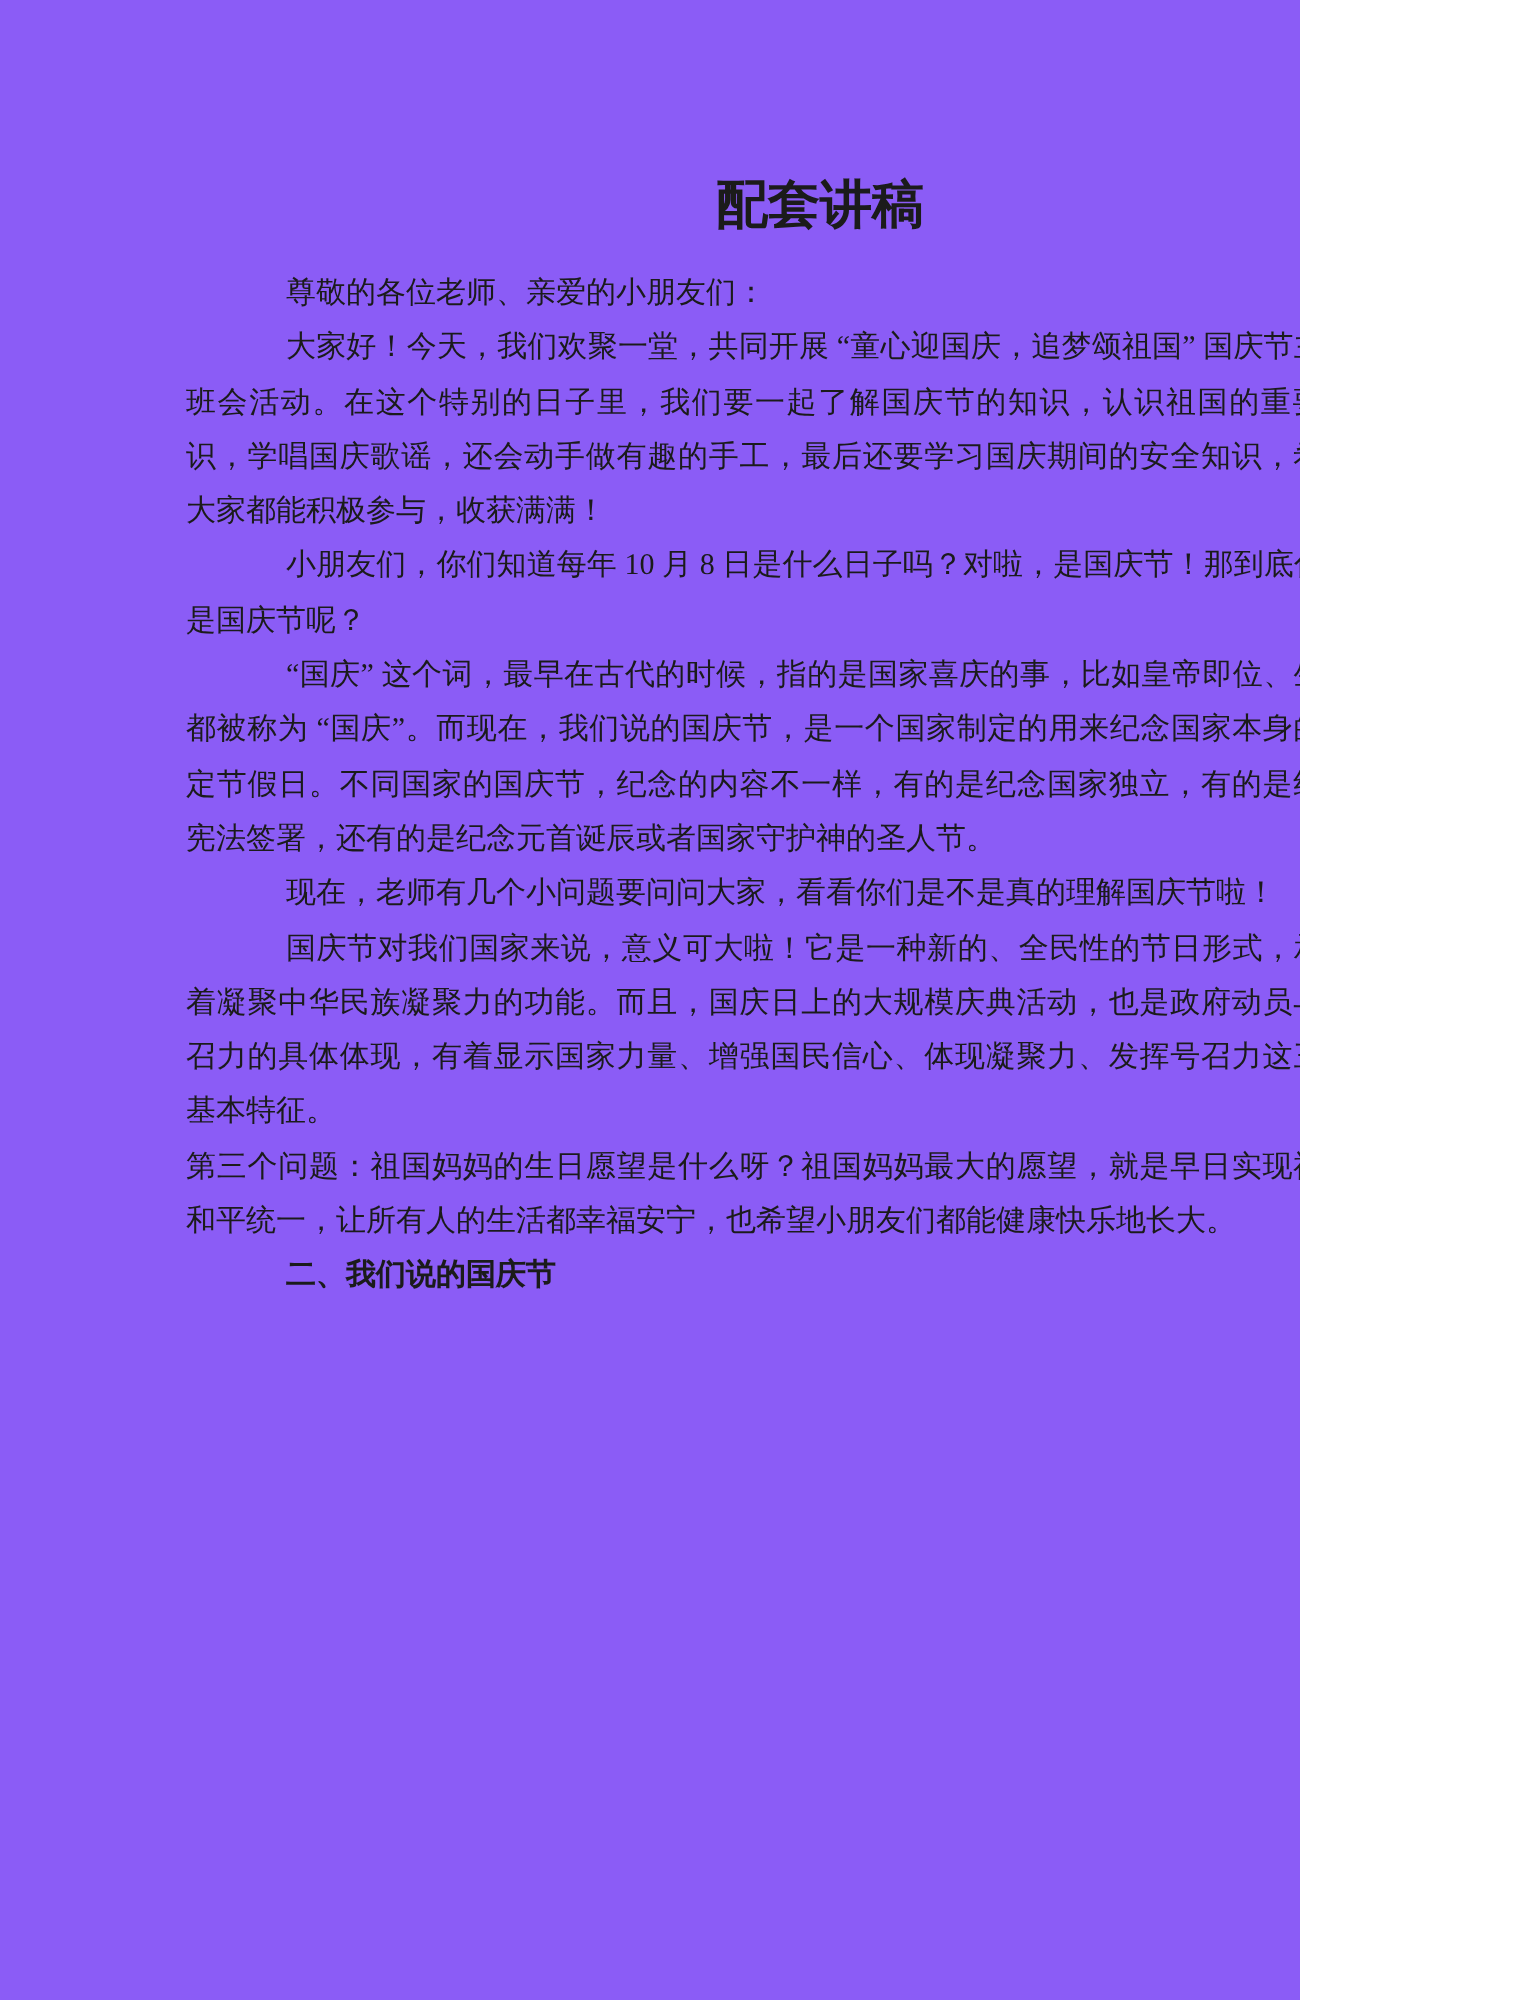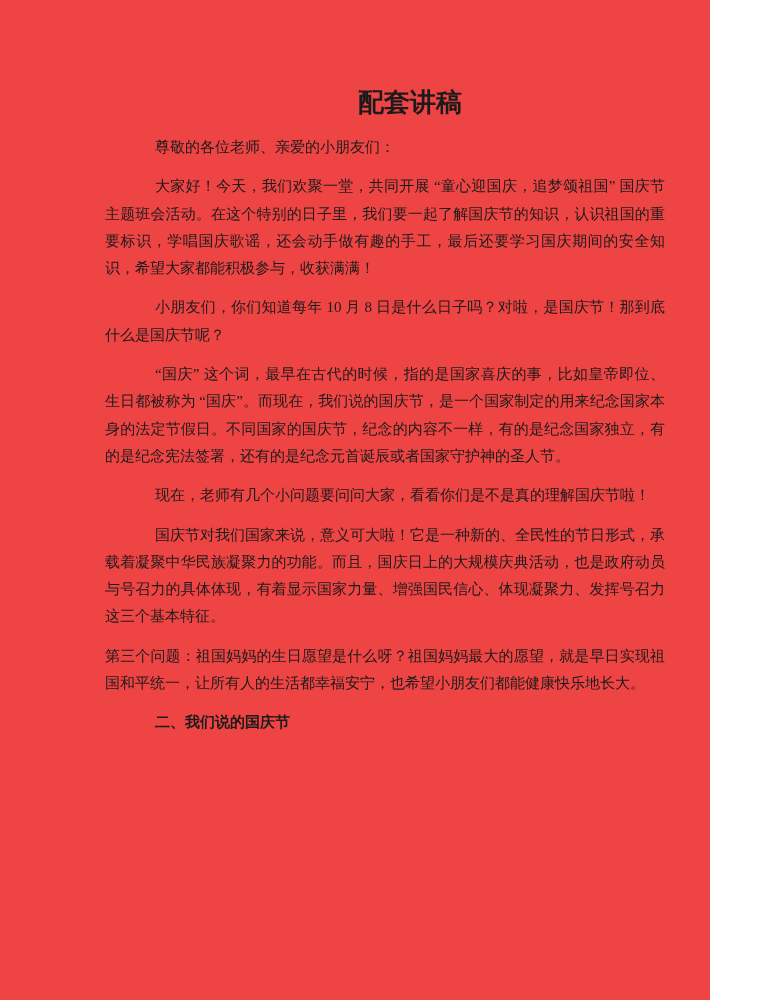--- a/index.html
+++ b/index.html
@@ -2,44 +2,44 @@
 <html><head>
 <meta charset="utf-8">
 <style>
   html, body {
     margin: 0;
     padding: 0;
     background: #ffffff;
   }
   .page {
     position: relative;
-    width: 710px;
+    width: 650px;
     height: 1000px;
-    background: #ef4444;
+    background: #8b5cf6;
     overflow: hidden;
     font-family: "Liberation Serif", "DejaVu Serif", serif;
     color: #1b1b1b;
   }
   .content {
     position: absolute;
     left: 93px;
     top: 88px;
     width: 584px;
   }
   .doc-title {
     font-size: 26px;
     font-weight: 700;
     line-height: 30px;
     text-align: center;
     text-indent: 50px; 
     margin: 0 0 16px 0;
     white-space: nowrap;
   }
   .content p {
-    margin: 12px;
+    margin: 0;
     font-size: 15px;
     line-height: 27.3px;
     text-align: justify;
     text-justify: inter-ideograph;
     word-break: break-all;
   }
   .content p.indent { text-indent: 50px; }
   .content p.flush  { text-indent: 0; }
   .content p.heading {
     font-weight: 700;

